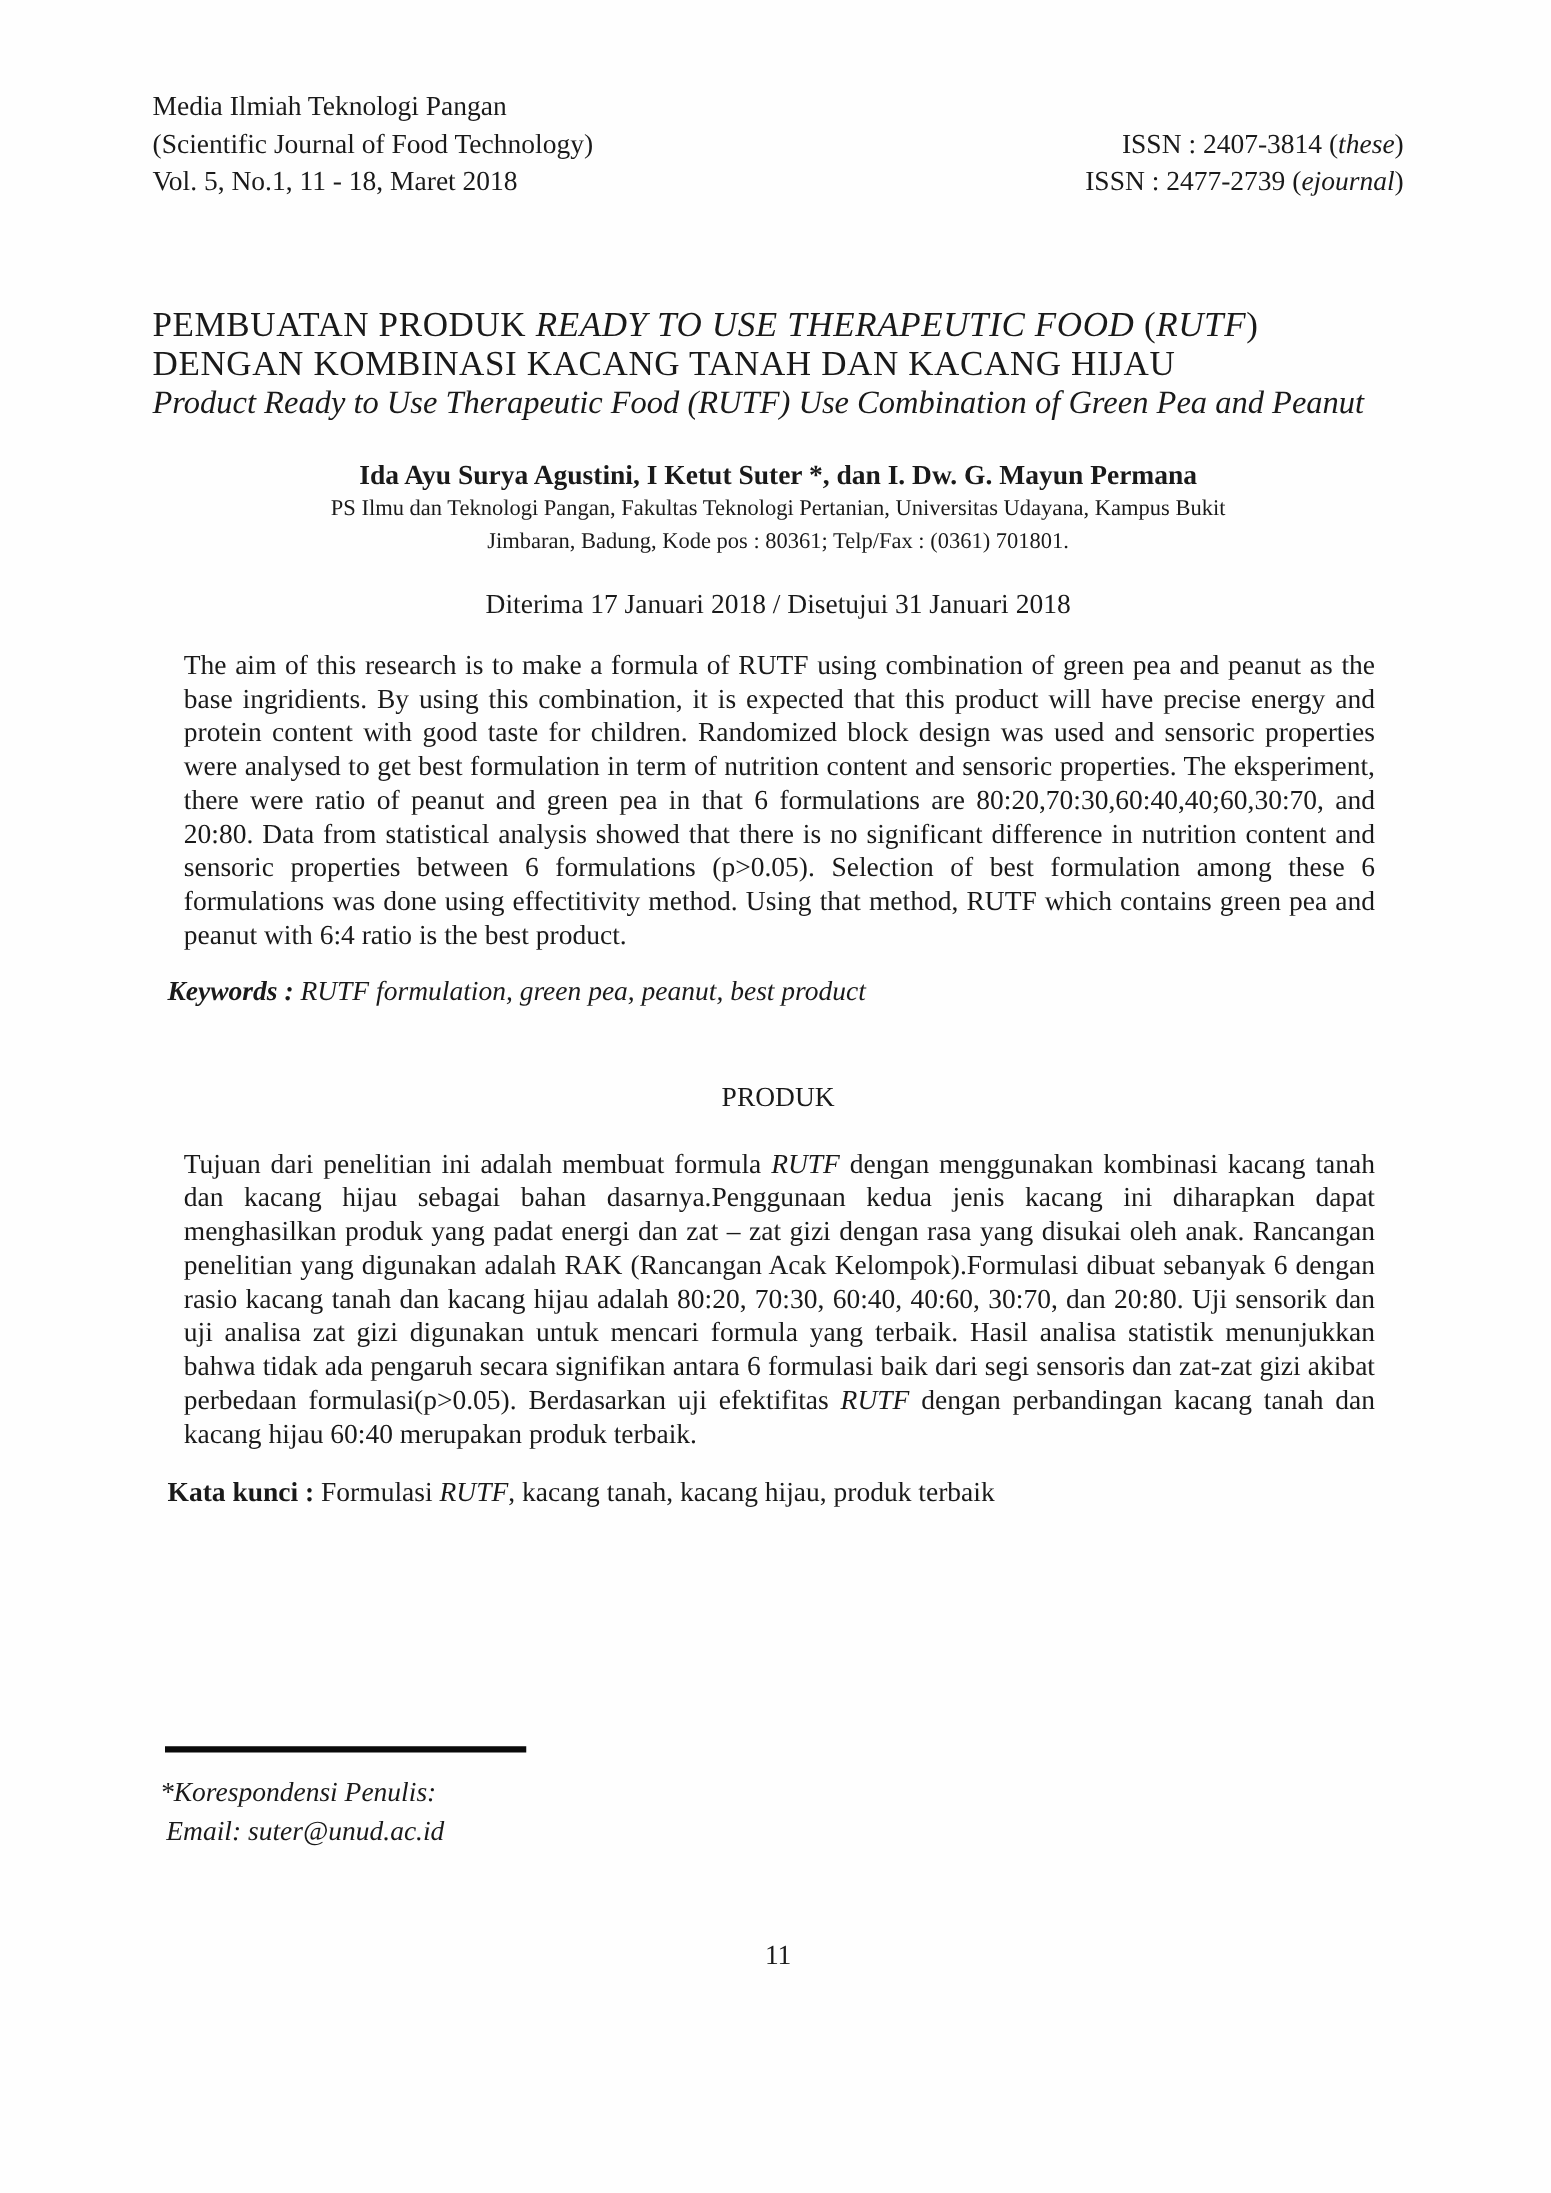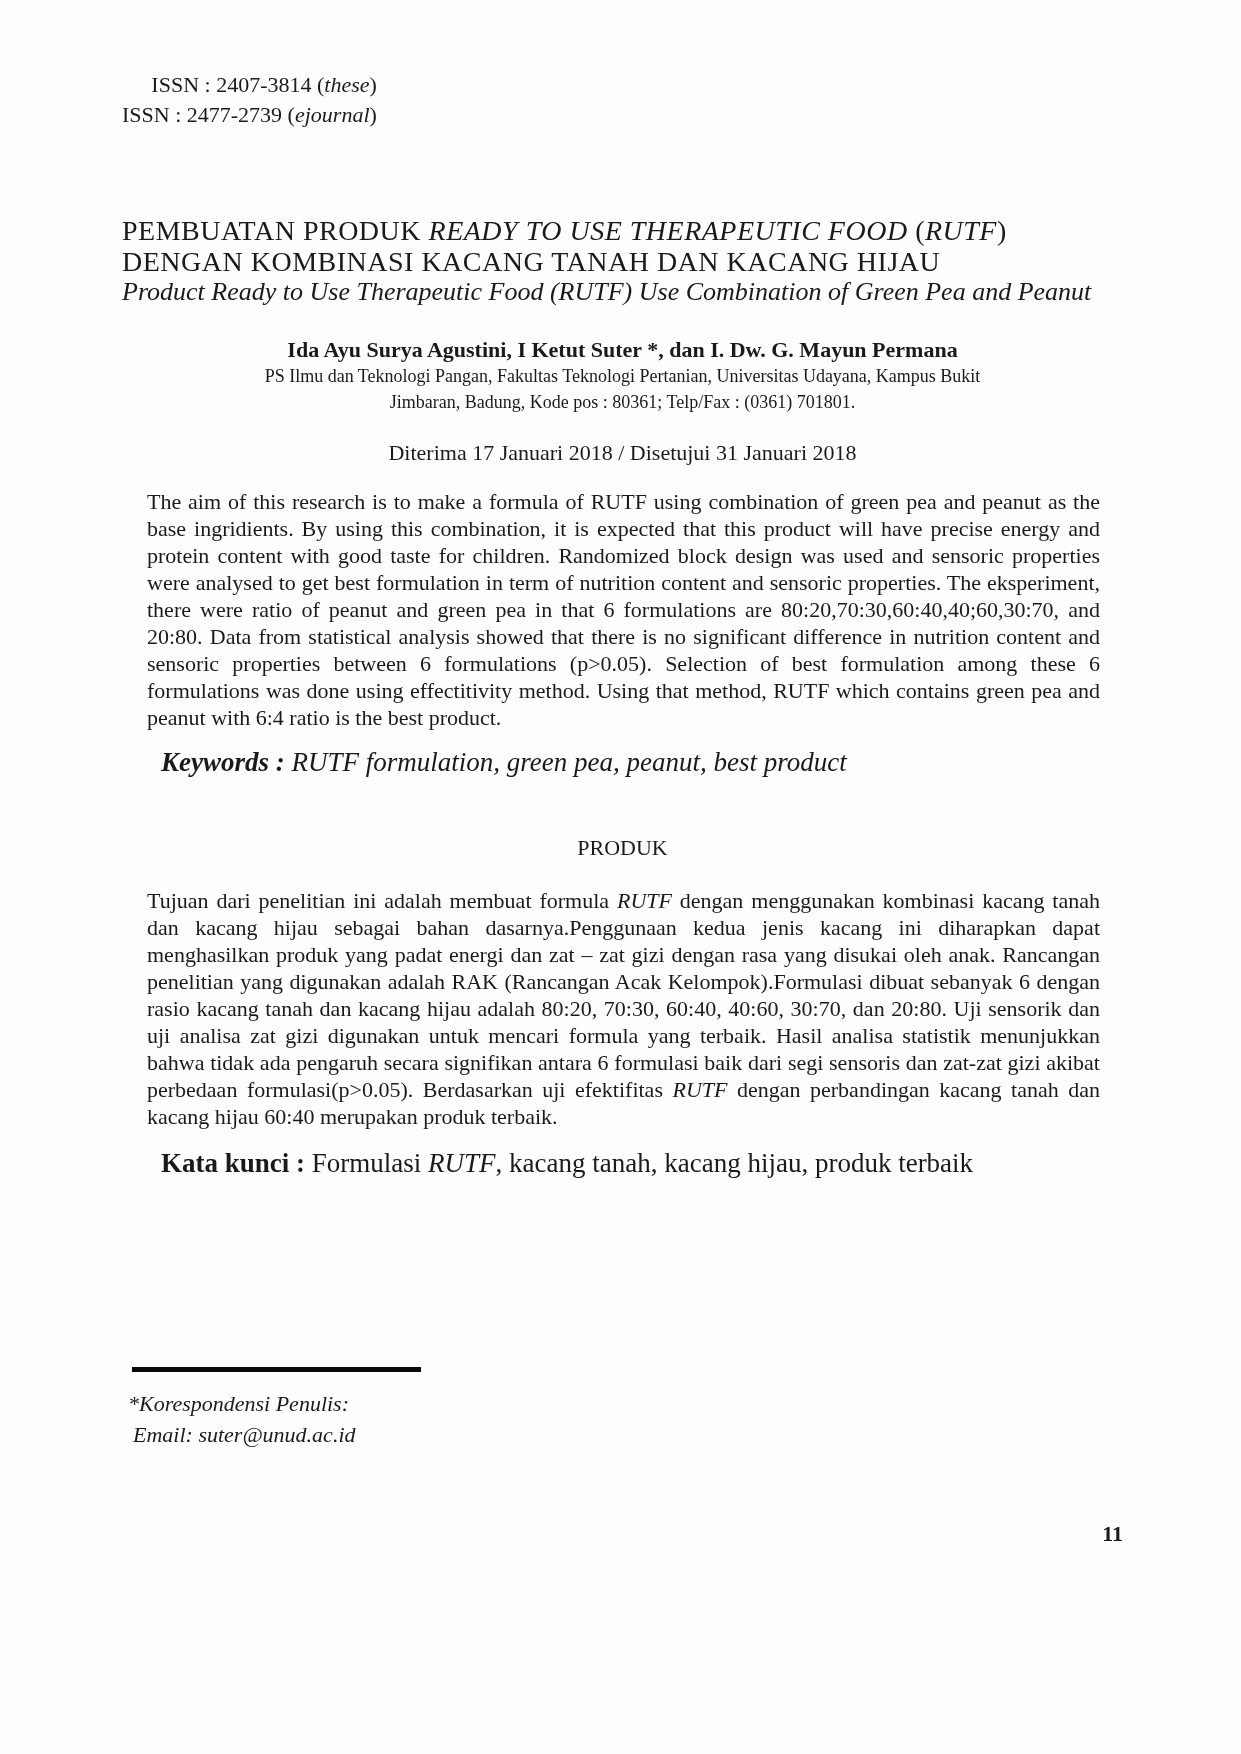--- a/index.html
+++ b/index.html
@@ -79,23 +79,23 @@
     font-size: 22px;
     line-height: 27px;
     text-align: justify;
     text-justify: inter-word;
   }
   .abstract-body.italic { }
   .abstract-body-id { margin-top: 26px; }
 
   .keywords-line {
     margin-top: 18px;
-    margin-left: 39px;
+    margin-left: 12px;
     margin-right: 23px;
-    font-size: 27px;
+    font-size: 22px;
     line-height: 27px;
   }
   .keywords-line.italic { font-style: italic; }
   .keywords-id { margin-top: 20px; }
 
   .footnote-rule {
     margin-top: 190px;
     margin-left: 10px;
     width: 289px;
     height: 5px;
@@ -105,32 +105,36 @@
     margin-top: 16px;
     margin-left: 6px;
     font-size: 22px;
     line-height: 31px;
     font-style: italic;
   }
   .footnote .email-line { padding-left: 5px; }
 
   .page-number {
     margin-top: 70px;
-    text-align: right;
+    text-align: center;
     font-size: 22px;
     line-height: 27px;
-    font-weight: bold;
   }
 </style>
 </head>
 <body>
 
 <div class="page">
 
   <div class="header">
+    <div class="header-left">
+      <div>Media Ilmiah Teknologi Pangan</div>
+      <div>(Scientific Journal of Food Technology)</div>
+      <div>Vol. 5, No.1, 11 - 18, Maret 2018</div>
+    </div>
     <div class="header-right">
       <div><span>ISSN : 2407-3814 (</span><span class="r-i">these</span><span>)</span></div>
       <div><span>ISSN : 2477-2739 (</span><span class="r-i">ejournal</span><span>)</span></div>
     </div>
   </div>
 
   <div class="title-block">
     <div class="title-line"><span>PEMBUATAN PRODUK </span><span class="r-i">READY TO USE THERAPEUTIC FOOD</span><span> (</span><span class="r-i">RUTF</span><span>)</span></div>
     <div class="title-line">DENGAN KOMBINASI KACANG TANAH DAN KACANG HIJAU</div>
     <div class="title-sub">Product Ready to Use Therapeutic Food (RUTF) Use Combination of Green Pea and Peanut</div>

